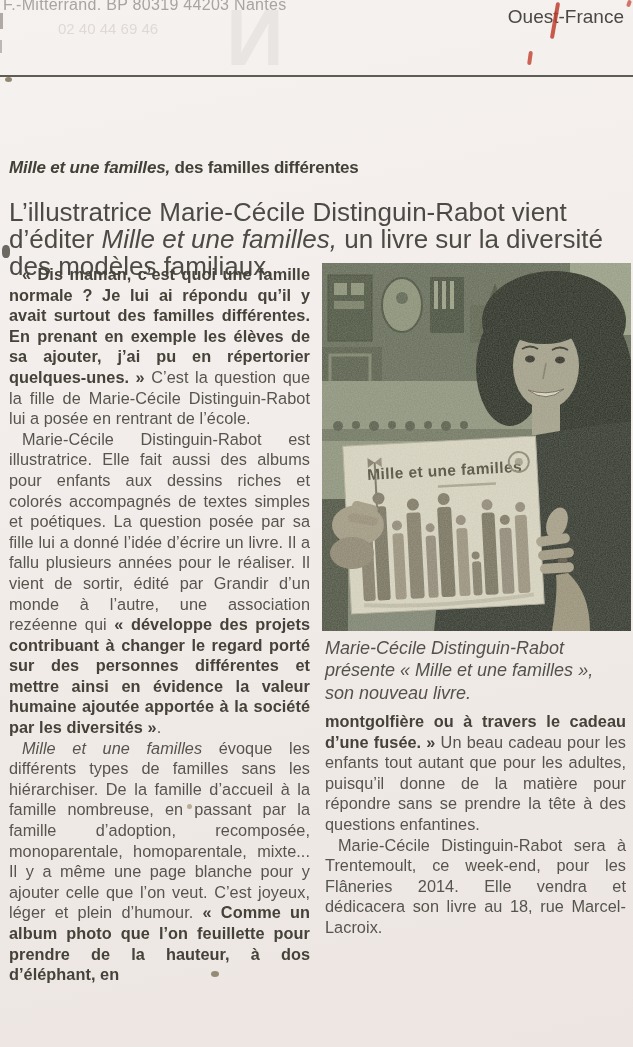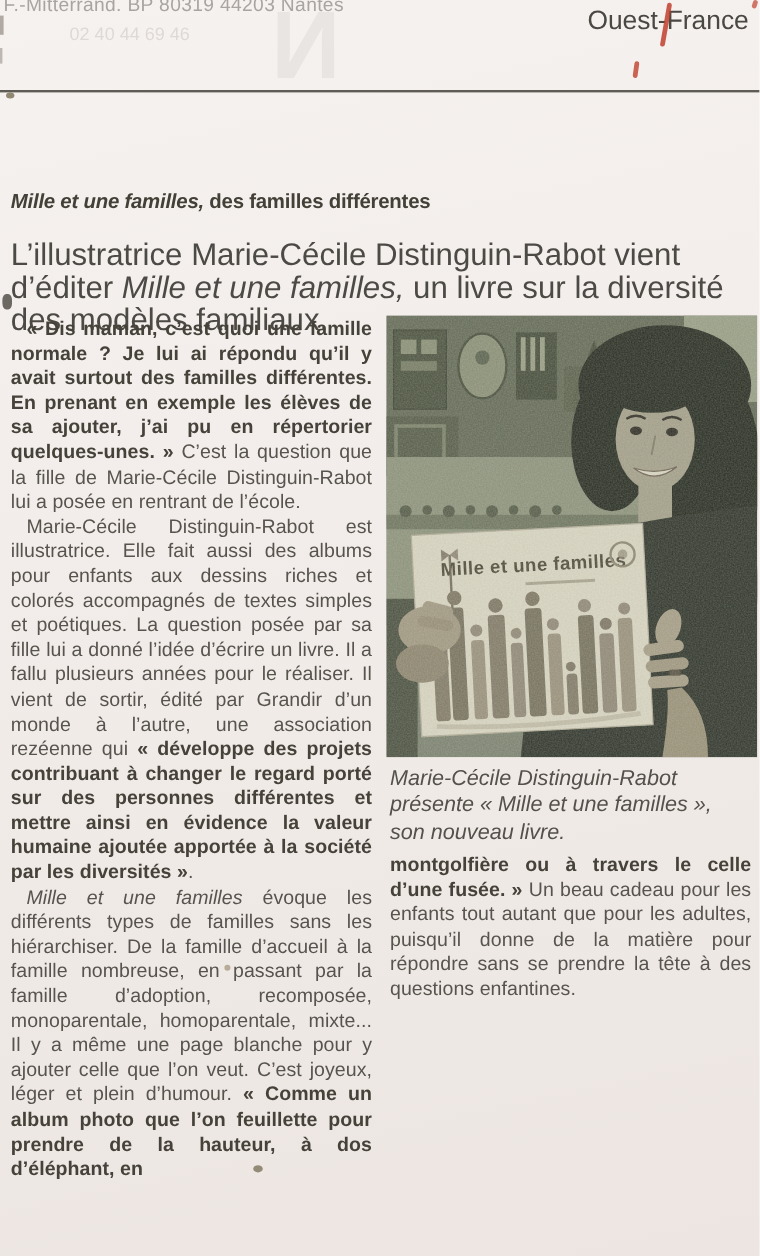--- a/index.html
+++ b/index.html
@@ -8,21 +8,21 @@
     position:relative;
     overflow:hidden;
     font-family:"Liberation Sans", sans-serif;
     background:linear-gradient(168deg,#f6f2f0 0%,#f2edea 40%,#ece5e1 100%);
     color:#57544d;
   }
   
   .addr { position:absolute; top:-4px; left:3px; font-size:16px; letter-spacing:.3px; color:#a9a4a2; white-space:nowrap; }
   .phone { position:absolute; top:20px; left:58px; font-size:15px; color:#ccc6c4; opacity:.55; }
   .ghost-n { position:absolute; top:-8px; left:226px; font-size:80px; font-weight:bold; color:#6a655f; opacity:.08; transform:scaleX(-1); }
-  .mast-right { position:absolute; top:4px; right:9px; text-align:right; font-size:22px; line-height:25px; color:#4a4843; }
+  .mast-right { position:absolute; top:4px; right:9px; text-align:right; font-size:19px; line-height:25px; color:#4a4843; }
   .rule { position:absolute; top:75px; left:0; width:633px; height:2px; background:#5e5c54; }
   .red-stroke { position:absolute; background:#c0402e; border-radius:2px; }
   .rs1 { left:553px; top:2px; width:3.5px; height:37px; transform:rotate(10deg); opacity:.85; }
   .rs2 { left:528px; top:51px; width:4px; height:14px; transform:rotate(8deg); opacity:.8; }
   .rs3 { left:627px; top:0; width:4px; height:7px; transform:rotate(18deg); opacity:.7; }
   
   .headline { position:absolute; top:158px; left:9px; width:620px; font-size:17px; font-weight:bold; letter-spacing:-.2px; color:#434037; white-space:nowrap; }
   .headline .i { font-style:italic; }
   .standfirst { position:absolute; top:199px; left:9px; width:606px; font-size:26px; line-height:27px; color:#4c4a44; }
   .standfirst .i { font-style:italic; }
@@ -182,21 +182,22 @@
     <path d="M246,310 Q268,330 268,368 L230,368 Q236,330 234,312 Z" fill="#9b9279"></path>
   </g>
   <rect width="309" height="368" filter="url(#grainL)" opacity=".28"></rect>
   <rect width="309" height="368" filter="url(#grainD)" opacity=".16"></rect>
 </svg>
 </div>
 
 <div class="caption">Marie-Cécile Distinguin-Rabot présente « Mille et une familles », son nouveau livre.</div>
 
 <div class="col right-col">
-    <p class="para noindent"><span class="b">montgolfière ou à travers le celle d’une fusée. » </span><span>Un beau cadeau pour les enfants tout autant que pour les adultes, puisqu’il donne de la matière pour répondre sans se prendre la tête à des questions enfantines.</span></p>
+    <p class="para noindent"><span class="b">montgolfière ou à travers le cadeau d’une fusée. » </span><span>Un beau cadeau pour les enfants tout autant que pour les adultes, puisqu’il donne de la matière pour répondre sans se prendre la tête à des questions enfantines.</span></p>
+    <p class="para"><span>Marie-Cécile Distinguin-Rabot sera à Trentemoult, ce week-end, pour les Flâneries 2014. Elle vendra et dédicacera son livre au 18, rue Marcel-Lacroix.</span></p>
   </div>
 
 <div class="speck sp1"></div>
 <div class="speck sp2"></div>
 <div class="speck sp3"></div>
 <div class="speck sp4"></div>
 <div class="edge e1"></div>
 <div class="edge e2"></div>
 
 </body></html>

